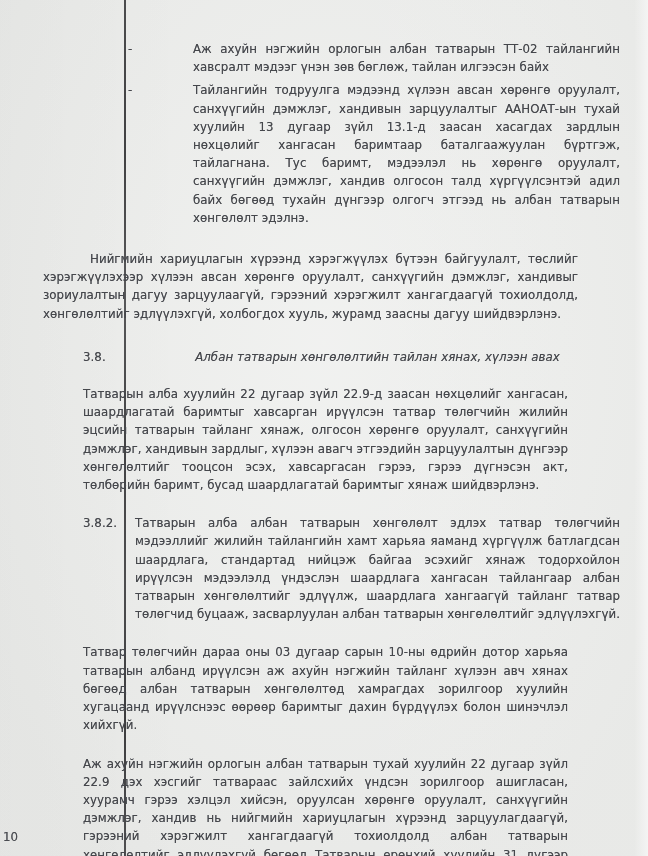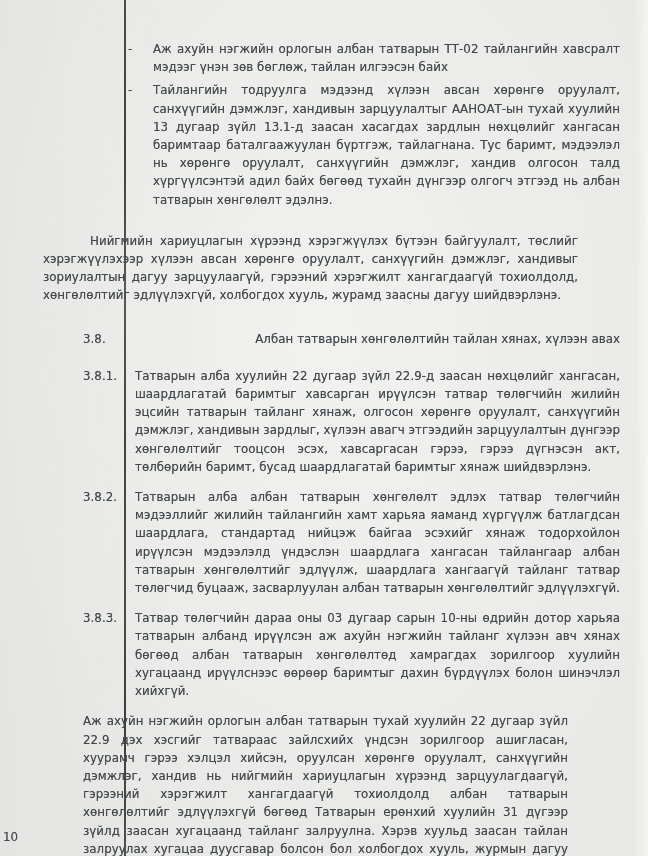--- a/index.html
+++ b/index.html
@@ -33,35 +33,35 @@
   }
   .right-edge{
     position:absolute;
     right:0;top:0;bottom:0;width:14px;
     background:linear-gradient(90deg, rgba(255,255,255,0) 0%, rgba(255,255,255,0.5) 100%);
   }
   .content{position:relative;padding-top:40px;}
   .bullets{margin:0 28px 0 128px;}
   .bullet-item{display:flex;margin-bottom:5px;}
   .bullet-marker{flex:0 0 25px;}
-  .bullet-text{flex:1;text-align:justify;max-width:467px;}
+  .bullet-text{flex:1;text-align:justify;max-width:467px;margin-left:40px;}
   .intro-para{
     margin:23px 28px 0 43px;
     max-width:535px;
     text-align:justify;
     text-indent:47px;
   }
   .sections{margin:0;}
   .section{display:flex;margin-left:83px;margin-right:28px;}
   .section .num{flex:0 0 52px;}
   .section .stext{flex:1;text-align:justify;max-width:485px;}
   .section.heading{margin-top:25px;}
-  .section.heading .stext{text-align:right;}
+  .section.heading .stext{text-align:center;font-style:italic;}
   .section.first-sub{margin-top:19px;}
-  .section.sub{margin-top:12px;justify-content:space-between;}
+  .section.sub{margin-top:20px;justify-content:space-between;}
   .page-number{
     position:absolute;
     left:3px;right:0;
     top:828px;
     text-align:left;
     color:#4a4c51;
   }
 </style>
 </head>
 <body>
@@ -87,31 +87,29 @@
     <p class="intro-para">Нийгмийн хариуцлагын хүрээнд хэрэгжүүлэх бүтээн байгуулалт, төслийг хэрэгжүүлэхээр хүлээн авсан хөрөнгө оруулалт, санхүүгийн дэмжлэг, хандивыг зориулалтын дагуу зарцуулаагүй, гэрээний хэрэгжилт хангагдаагүй тохиолдолд, хөнгөлөлтийг эдлүүлэхгүй, холбогдох хууль, журамд заасны дагуу шийдвэрлэнэ.</p>
 
     <div class="sections">
 
       <div class="section heading">
         <span class="num">3.8.</span>
         <div class="stext">Албан татварын хөнгөлөлтийн тайлан хянах, хүлээн авах</div>
       </div>
 
       <div class="section first-sub">
-        <span class="num">3.8.1.</span>
         <div class="stext">Татварын алба хуулийн 22 дугаар зүйл 22.9-д заасан нөхцөлийг хангасан, шаардлагатай баримтыг хавсарган ирүүлсэн татвар төлөгчийн жилийн эцсийн татварын тайланг хянаж, олгосон хөрөнгө оруулалт, санхүүгийн дэмжлэг, хандивын зардлыг, хүлээн авагч этгээдийн зарцуулалтын дүнгээр хөнгөлөлтийг тооцсон эсэх, хавсаргасан гэрээ, гэрээ дүгнэсэн акт, төлбөрийн баримт, бусад шаардлагатай баримтыг хянаж шийдвэрлэнэ.</div>
       </div>
 
       <div class="section sub">
         <span class="num">3.8.2.</span>
         <div class="stext">Татварын алба албан татварын хөнгөлөлт эдлэх татвар төлөгчийн мэдээллийг жилийн тайлангийн хамт харьяа яаманд хүргүүлж батлагдсан шаардлага, стандартад нийцэж байгаа эсэхийг хянаж тодорхойлон ирүүлсэн мэдээлэлд үндэслэн шаардлага хангасан тайлангаар албан татварын хөнгөлөлтийг эдлүүлж, шаардлага хангаагүй тайланг татвар төлөгчид буцааж, засварлуулан албан татварын хөнгөлөлтийг эдлүүлэхгүй.</div>
       </div>
 
       <div class="section sub">
-        <span class="num">3.8.3.</span>
         <div class="stext">Татвар төлөгчийн дараа оны 03 дугаар сарын 10-ны өдрийн дотор харьяа татварын албанд ирүүлсэн аж ахуйн нэгжийн тайланг хүлээн авч хянах бөгөөд албан татварын хөнгөлөлтөд хамрагдах зорилгоор хуулийн хугацаанд ирүүлснээс өөрөөр баримтыг дахин бүрдүүлэх болон шинэчлэл хийхгүй.</div>
       </div>
 
       <div class="section sub">
         <div class="stext">Аж ахуйн нэгжийн орлогын албан татварын тухай хуулийн 22 дугаар зүйл 22.9 дэх хэсгийг татвараас зайлсхийх үндсэн зорилгоор ашигласан, хуурамч гэрээ хэлцэл хийсэн, оруулсан хөрөнгө оруулалт, санхүүгийн дэмжлэг, хандив нь нийгмийн хариуцлагын хүрээнд зарцуулагдаагүй, гэрээний хэрэгжилт хангагдаагүй тохиолдолд албан татварын хөнгөлөлтийг эдлүүлэхгүй бөгөөд Татварын ерөнхий хуулийн 31 дүгээр зүйлд заасан хугацаанд тайланг залруулна. Хэрэв хуульд заасан тайлан залруулах хугацаа дуусгавар болсон бол холбогдох хууль, журмын дагуу шийдвэрлэнэ.</div>
       </div>
 
     </div>
 
   </div>

